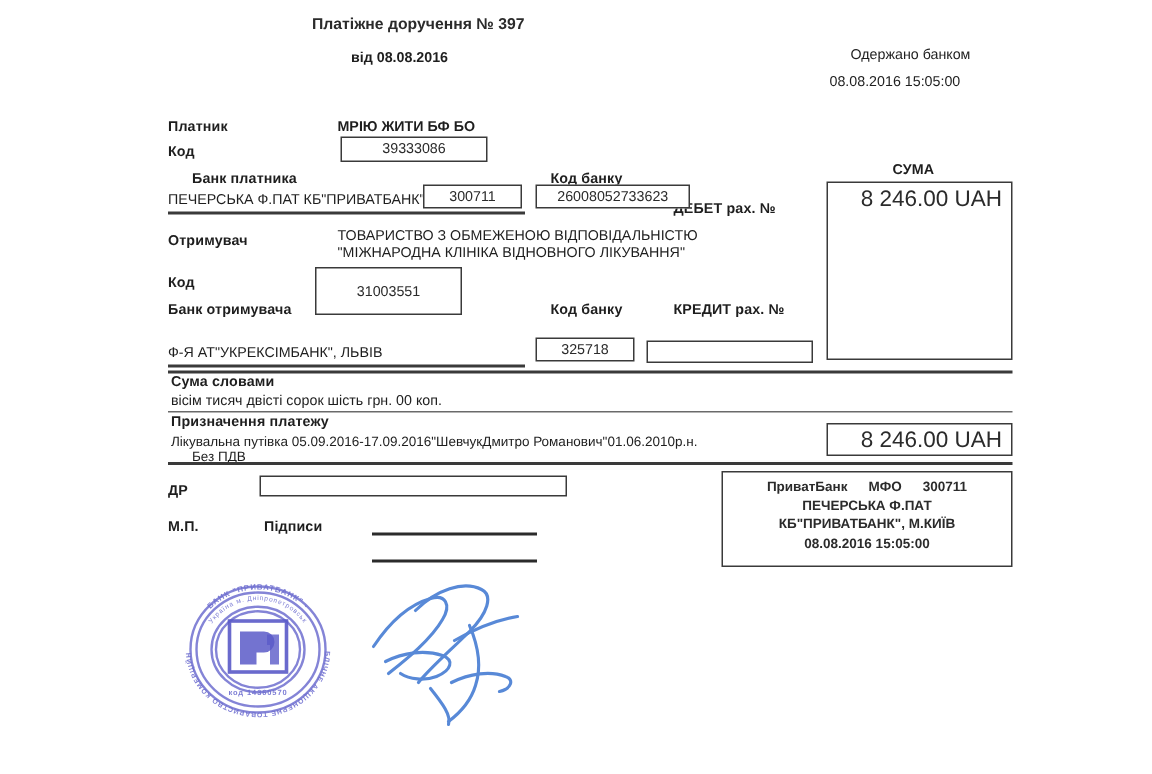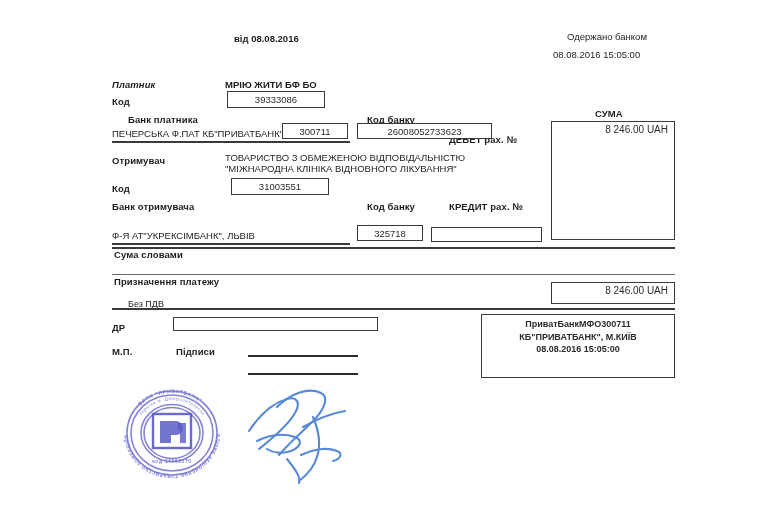--- a/index.html
+++ b/index.html
@@ -53,21 +53,21 @@
   .box-center {
     display: flex;
     align-items: center;
     justify-content: center;
     font-size: 9.5px;
   }
   .box-right {
     display: flex;
     align-items: flex-start;
     justify-content: flex-end;
-    font-size: 10px;
+    font-size: 15px;
     padding: 2px 6px 0 0;
     box-sizing: border-box;
   }
   .hr {
     background: #3a3a3a;
     height: 1.5px;
   }
   .hr-thin {
     background: #6a6a6a;
     height: 1px;
@@ -81,20 +81,21 @@
     box-sizing: border-box;
     text-align: center;
     font-size: 9px;
     font-weight: bold;
     line-height: 12.5px;
     padding-top: 3px;
   }
   .stampbox .row-sp {
     display: flex;
     justify-content: center;
+    gap: 14px;
   }
   .two-line { line-height: 11px; font-size: 9.5px; }
   .seal {
     position: absolute;
     left: 118px;
     top: 383px;
     width: 108px;
     height: 100px;
   }
   .sig {
@@ -103,81 +104,84 @@
     top: 383px;
     width: 130px;
     height: 105px;
   }
 </style>
 </head>
 <body>
 
 <div class="doc">
 
+  <div class="abs title" style="left:208px; top:10px;">Платіжне доручення  № 397</div>
 
   <div class="abs val-bold" style="left:234px; top:33px;">від 08.08.2016</div>
 
 
   <div class="abs val" style="left:567px; top:31px;">Одержано банком</div>
   <div class="abs val" style="left:553px; top:49px;">08.08.2016 15:05:00</div>
 
-  <div class="abs lbl" style="left:112px; top:79px;font-style:italic;">Платник</div>
+  <div class="abs lbl" style="left:112px; top:79px;">Платник</div>
   <div class="abs val-bold" style="left:225px; top:79px;">МРІЮ ЖИТИ БФ БО</div>
 
   <div class="abs lbl" style="left:112px; top:96px;">Код</div>
   <div class="abs box box-center" style="left:227px; top:91px; width:98px; height:17px;">
     <span>39333086</span>
   </div>
 
   <div class="abs lbl" style="left:112px; top:114px;margin-left:16px;">Банк платника</div>
   <div class="abs lbl" style="left:367px; top:114px;">Код банку</div>
   <div class="abs lbl" style="left:449px; top:114px;margin-top:20px;">ДЕБЕТ рах. №</div>
 
   <div class="abs val" style="left:112px; top:128px;">ПЕЧЕРСЬКА Ф.ПАТ КБ"ПРИВАТБАНК", М.КИЇВ</div>
   <div class="abs box box-center" style="left:282px; top:123px; width:66px; height:16px;">
     <span>300711</span>
   </div>
-  <div class="abs box box-center" style="left:357px; top:123px; width:135px; height:16px;">
+  <div class="abs box box-center" style="left:357px; top:123px; width:103px; height:16px;">
     <span>26008052733623</span>
   </div>
   <div class="hr abs" style="left:112px; top:141px; width:238px;"></div>
 
   <div class="abs lbl" style="left:595px; top:108px;">СУМА</div>
   <div class="abs box box-right" style="left:551px; top:121px; width:124px; height:119px;">
     <span>8 246.00 UAH</span>
   </div>
 
   <div class="abs lbl" style="left:112px; top:155px;text-align:center;">Отримувач</div>
   <div class="abs val two-line" style="left:225px; top:152px;">ТОВАРИСТВО З ОБМЕЖЕНОЮ ВІДПОВІДАЛЬНІСТЮ</div>
   <div class="abs val two-line" style="left:225px; top:163px;">"МІЖНАРОДНА КЛІНІКА ВІДНОВНОГО ЛІКУВАННЯ"</div>
 
   <div class="abs lbl" style="left:112px; top:183px;">Код</div>
-  <div class="abs box box-center" style="left:231px; top:178px; width:98px; height:17px;text-align:right;">
+  <div class="abs box box-center" style="left:210px; top:178px; width:98px; height:32px;text-align:right;">
     <span>31003551</span>
   </div>
 
   <div class="abs lbl" style="left:112px; top:201px;">Банк отримувача</div>
   <div class="abs lbl" style="left:367px; top:201px;">Код банку</div>
   <div class="abs lbl" style="left:449px; top:201px;">КРЕДИТ рах. №</div>
 
   <div class="abs box box-center" style="left:431px; top:227px; width:111px; height:15px;">
     <span></span>
   </div>
 
   <div class="abs val" style="left:112px; top:230px;">Ф-Я АТ"УКРЕКСІМБАНК", ЛЬВІВ</div>
   <div class="abs box box-center" style="left:357px; top:225px; width:66px; height:16px;">
     <span>325718</span>
   </div>
   <div class="hr abs" style="left:112px; top:243px; width:238px;"></div>
 
   <div class="hr abs" style="left:112px; top:247px; width:563px;"></div>
   <div class="abs lbl" style="left:114px; top:249px;">Сума словами</div>
+  <div class="abs val" style="left:114px; top:262px;">вісім тисяч двісті сорок шість грн. 00 коп.</div>
   <div class="hr-thin abs" style="left:112px; top:274px; width:563px;"></div>
 
   <div class="abs lbl" style="left:114px; top:276px;">Призначення платежу</div>
+  <div class="abs val" style="left:114px; top:289px; font-size:9px;">Лікувальна путівка 05.09.2016-17.09.2016"ШевчукДмитро Романович"01.06.2010р.н.</div>
   <div class="abs val" style="left:114px; top:299px; font-size:9px;padding-left:14px;">Без ПДВ</div>
   <div class="abs box box-right" style="left:551px; top:282px; width:124px; height:22px;">
     <span>8 246.00 UAH</span>
   </div>
   <div class="hr abs" style="left:112px; top:308px; width:563px;"></div>
 
   <div class="abs lbl" style="left:112px; top:322px;">ДР</div>
   <div class="abs box box-center" style="left:173px; top:317px; width:205px; height:14px;">
     <span></span>
   </div>
@@ -186,20 +190,21 @@
   <div class="abs lbl" style="left:176px; top:346px;">Підписи</div>
   <div class="sigline abs" style="left:248px; top:355px; width:110px;"></div>
   <div class="sigline abs" style="left:248px; top:373px; width:110px;"></div>
 
   <div class="abs stampbox" style="left:481px; top:314px; width:194px; height:64px;">
     <div class="row-sp">
       <span>ПриватБанк</span>
       <span>МФО</span>
       <span>300711</span>
     </div>
+    <div>ПЕЧЕРСЬКА Ф.ПАТ</div>
     <div>КБ"ПРИВАТБАНК", М.КИЇВ</div>
     <div>08.08.2016 15:05:00</div>
   </div>
 
   <div class="seal">
     <svg width="108" height="100" viewBox="0 0 108 100">
       <defs>
         <path id="ringOuter" d="M 54 92 A 45 42 0 1 1 54 8 A 45 42 0 1 1 54 92"></path>
         <path id="ringTopArc" d="M 11 50 A 43 40 0 0 1 97 50"></path>
         <path id="ringBotArc" d="M 99 50 A 45 42 0 0 1 9 50"></path>

